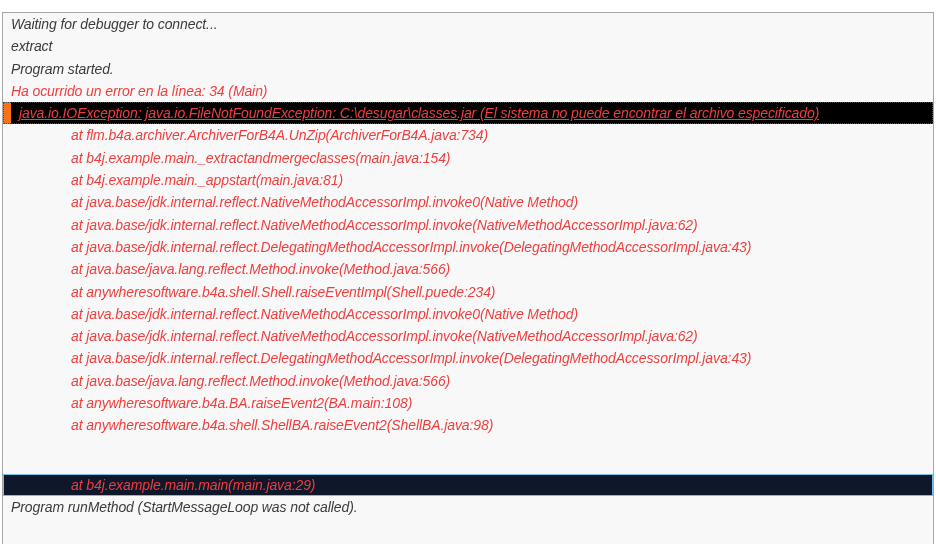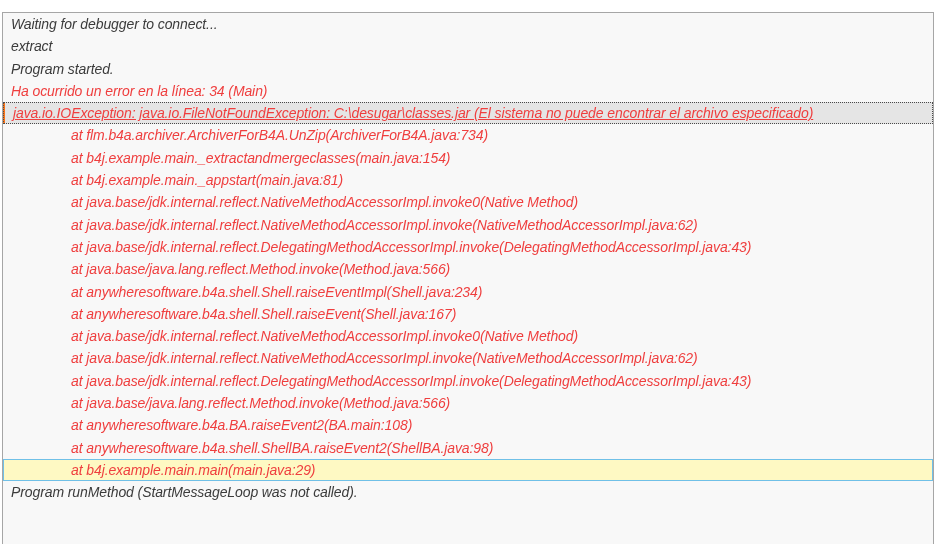--- a/index.html
+++ b/index.html
@@ -37,52 +37,52 @@
     color: #3b3b3b;
     cursor: default;
   }
   .log-line.indent1 {
     padding-left: 68px;
   }
   .log-line.error {
     color: #ef3e3e;
   }
   .log-line.selected {
-    background: #e5e5e5;
+    background: #000000;
     outline: 1px dotted #4a4a4a;
     outline-offset: -1px;
-    border-left: 2px solid #f97316;
+    border-left: 8px solid #f97316;
     text-decoration: underline;
   }
   .log-line.hover {
-    background: #fef9c3;
+    background: #0f172a;
     border: 1px solid #70c0e7;
     line-height: 20.3px;
     padding-left: 67px;
+    margin-top: 37px;
   }
 </style>
 </head>
 <body>
 
 <div class="log-panel">
   <div id="log-lines">
       <div class="log-line">Waiting for debugger to connect...</div>
       <div class="log-line">extract</div>
       <div class="log-line">Program started.</div>
       <div class="log-line error">Ha ocurrido un error en la línea: 34 (Main)</div>
       <div class="log-line error selected">java.io.IOException: java.io.FileNotFoundException: C:\desugar\classes.jar (El sistema no puede encontrar el archivo especificado)</div>
       <div class="log-line error indent1">at flm.b4a.archiver.ArchiverForB4A.UnZip(ArchiverForB4A.java:734)</div>
       <div class="log-line error indent1">at b4j.example.main._extractandmergeclasses(main.java:154)</div>
       <div class="log-line error indent1">at b4j.example.main._appstart(main.java:81)</div>
       <div class="log-line error indent1">at java.base/jdk.internal.reflect.NativeMethodAccessorImpl.invoke0(Native Method)</div>
       <div class="log-line error indent1">at java.base/jdk.internal.reflect.NativeMethodAccessorImpl.invoke(NativeMethodAccessorImpl.java:62)</div>
       <div class="log-line error indent1">at java.base/jdk.internal.reflect.DelegatingMethodAccessorImpl.invoke(DelegatingMethodAccessorImpl.java:43)</div>
       <div class="log-line error indent1">at java.base/java.lang.reflect.Method.invoke(Method.java:566)</div>
-      <div class="log-line error indent1">at anywheresoftware.b4a.shell.Shell.raiseEventImpl(Shell.java:234)</div>
-      <div class="log-line error indent1">at anywheresoftware.b4a.shell.Shell.raiseEvent(Shell.java:167)</div>
+      <div class="log-line error indent1">at anywheresoftware.b4a.shell.Shell.raiseEventImpl(Shell.puede:234)</div>
       <div class="log-line error indent1">at java.base/jdk.internal.reflect.NativeMethodAccessorImpl.invoke0(Native Method)</div>
       <div class="log-line error indent1">at java.base/jdk.internal.reflect.NativeMethodAccessorImpl.invoke(NativeMethodAccessorImpl.java:62)</div>
       <div class="log-line error indent1">at java.base/jdk.internal.reflect.DelegatingMethodAccessorImpl.invoke(DelegatingMethodAccessorImpl.java:43)</div>
       <div class="log-line error indent1">at java.base/java.lang.reflect.Method.invoke(Method.java:566)</div>
       <div class="log-line error indent1">at anywheresoftware.b4a.BA.raiseEvent2(BA.main:108)</div>
       <div class="log-line error indent1">at anywheresoftware.b4a.shell.ShellBA.raiseEvent2(ShellBA.java:98)</div>
       <div class="log-line error indent1 hover">at b4j.example.main.main(main.java:29)</div>
       <div class="log-line">Program runMethod (StartMessageLoop was not called).</div>
     </div>
 </div>

